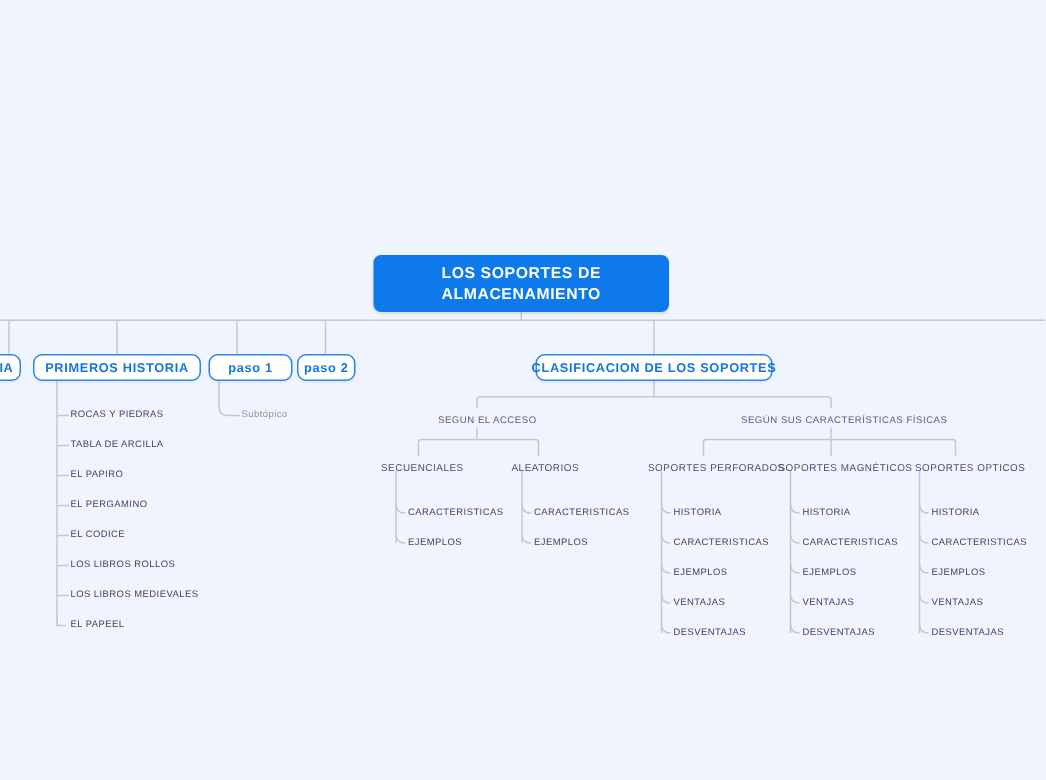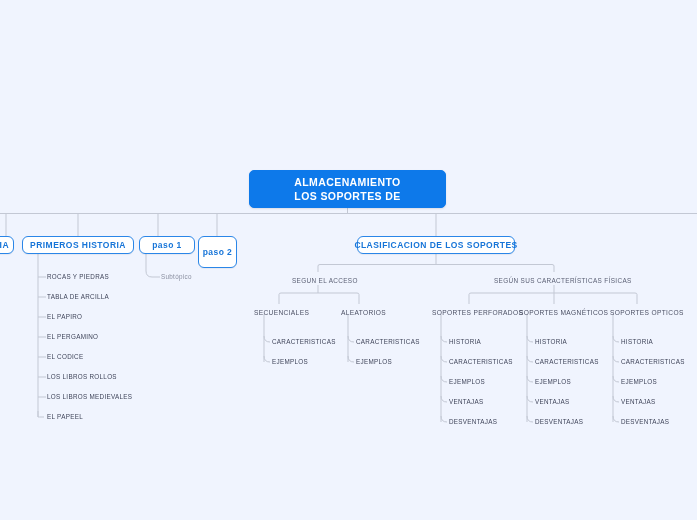--- a/index.html
+++ b/index.html
@@ -164,38 +164,38 @@
     <path d="M613 314 L613 422"></path>
     <path d="M613 336 Q613 342 619 342"></path>
     <path d="M613 356 Q613 362 619 362"></path>
     <path d="M613 376 Q613 382 619 382"></path>
     <path d="M613 396 Q613 402 619 402"></path>
     <path d="M613 416 Q613 422 619 422"></path>
   </svg>
 
   <div class="node-root" style="left:249px; top:170px; width:197px; height:38px;">
     <div>
+      <div>LOS SOPORTES DE</div>
       <div>ALMACENAMIENTO</div>
-      <div>LOS SOPORTES DE</div>
     </div>
   </div>
 
   <div class="node-main" style="left:-24px; top:236px; width:38px; height:18px; justify-content:flex-end; padding-right:4px;">
     <span>IA</span>
   </div>
 
   <div class="node-main" style="left:22px; top:236px; width:112px; height:18px;">
     <span>PRIMEROS HISTORIA</span>
   </div>
 
   <div class="node-main" style="left:139px; top:236px; width:56px; height:18px;">
     <span>paso 1</span>
   </div>
 
-  <div class="node-main" style="left:198px; top:236px; width:39px; height:32px;text-align:center;">
+  <div class="node-main" style="left:198px; top:236px; width:39px; height:18px;text-align:center;">
     <span>paso 2</span>
   </div>
 
   <div class="node-main" style="left:357px; top:236px; width:158px; height:18px;">
     <span>CLASIFICACION DE LOS SOPORTES</span>
   </div>
 
   <div class="leaf" style="left:47px; top:274px;">
     <span>ROCAS Y PIEDRAS</span>
   </div>

